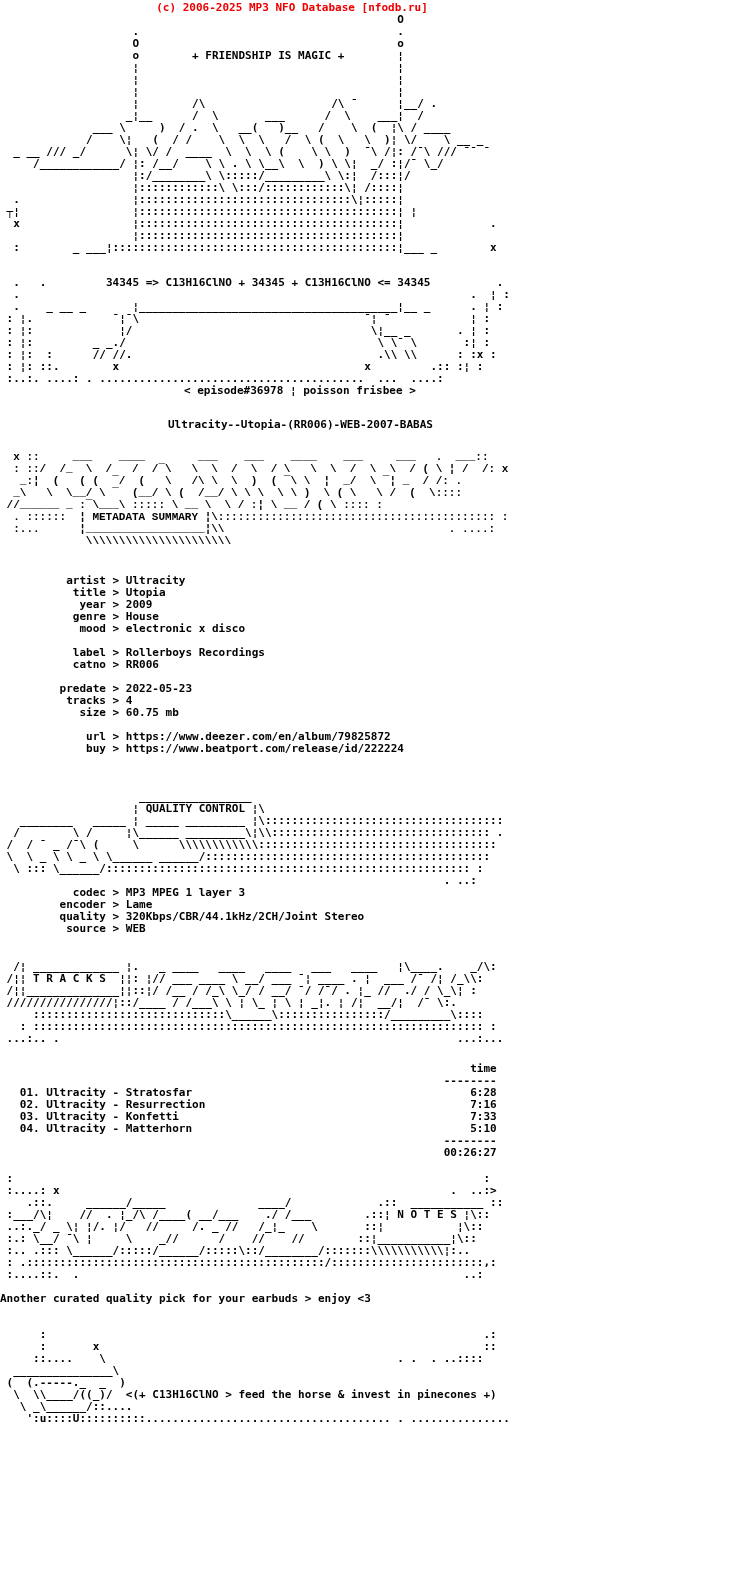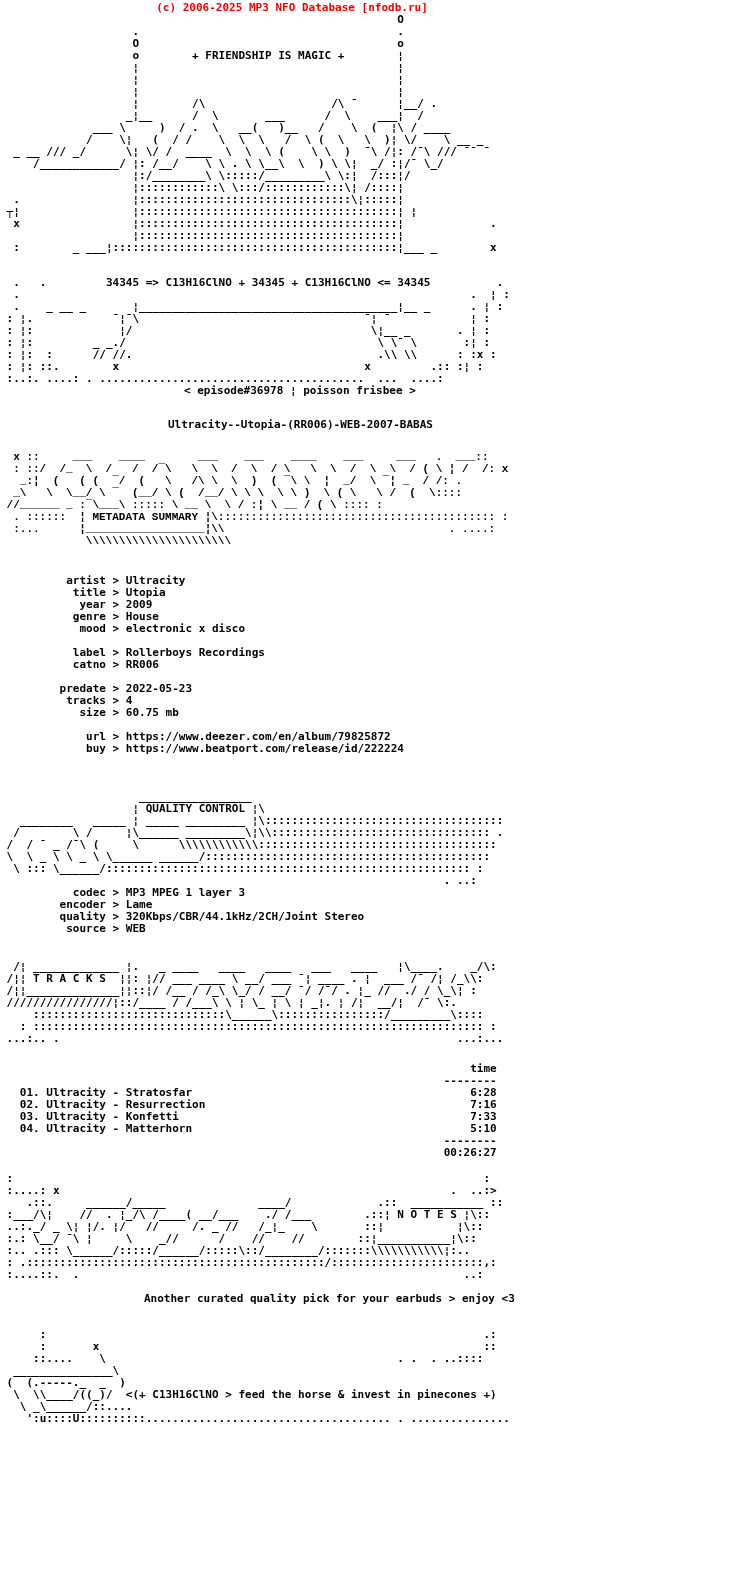--- a/index.html
+++ b/index.html
@@ -19,21 +19,21 @@
   pre[data-name="bridge-art"]{margin-top:23px;}
   .ep{padding-left:184px;}
   .rel{margin-top:22px;padding-left:168px;}
   pre[data-name="metadata-banner-art"]{margin-top:20px;font-family:Liberation Mono, monospace;}
   pre[data-name="metadata-fields"]{margin-top:28px;}
   pre[data-name="quality-banner-art"]{margin-top:36px;}
   pre[data-name="quality-fields"]{}
   pre[data-name="tracks-banner-art"]{margin-top:26px;}
   pre[data-name="tracklist"]{margin-top:18px;}
   pre[data-name="notes-banner-art"]{margin-top:14px;}
-  .notes-text{margin-top:12px;padding-left:144px;}
+  .notes-text{margin-top:12px;}
   pre[data-name="footer-art"]{margin-top:24px;}
   .update{margin-top:10px;padding-left:400px;}
 </style>
 </head>
 <body>
 
 <div class="page" data-name="nfo-page">
   <div class="credit" data-name="site-credit">(c) 2006-2025 MP3 NFO Database [nfodb.ru]</div>
   <pre data-name="header-art">                                                            O
                     .                                       .

